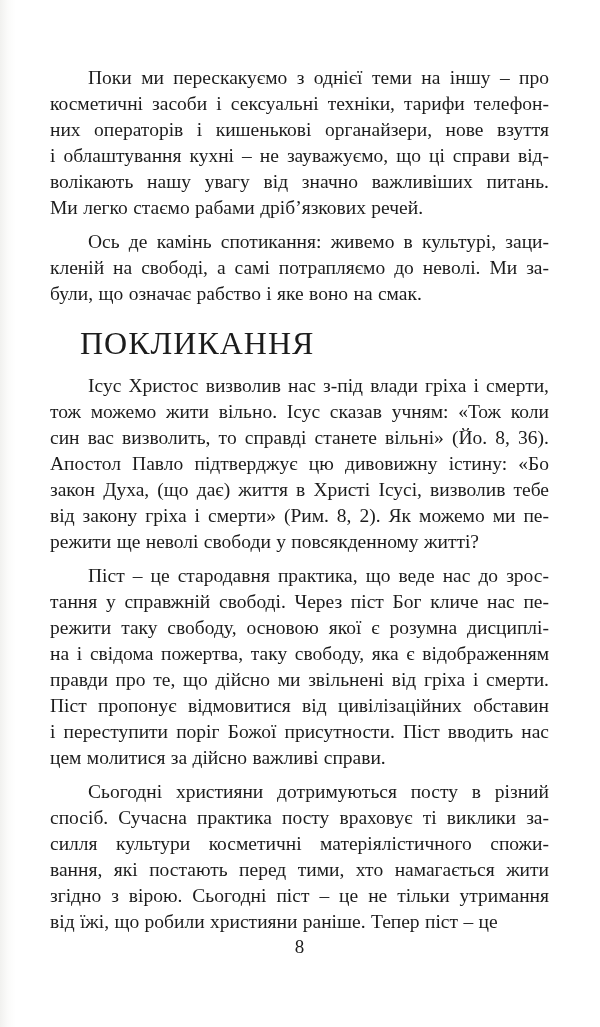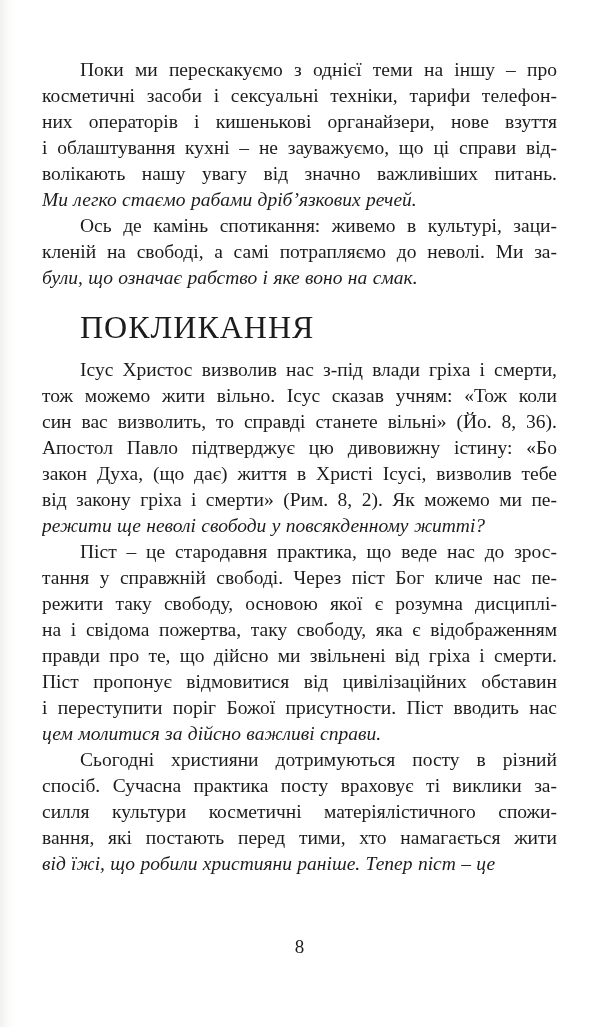--- a/index.html
+++ b/index.html
@@ -16,38 +16,37 @@
     color: #1c1c1c;
     overflow: hidden;
   }
   .text-block {
     position: absolute;
     left: 42px;
     top: 57px;
     width: 515px;
   }
   .paragraph {
-    margin: 0;
+    margin: 8px;
     padding: 0;
   }
   .line {
     font-size: 19.5px;
     line-height: 26px;
     height: 26px;
     overflow: hidden;
     text-align: justify;
     text-align-last: justify;
     word-spacing: 0.5px;
   }
   .line.first {
     text-indent: 38px;
   }
   .line.last {
     text-align-last: left;
-    font-style: italic;
   }
   .heading {
     font-size: 32px;
     line-height: 30px;
     font-weight: normal;
     letter-spacing: 1px;
     padding-left: 38px;
     margin: 21px 0 15px 0;
   }
   .page-number {
@@ -96,17 +95,18 @@
         <div class="line">правди про те, що дійсно ми звільнені від гріха і смерти.</div>
         <div class="line">Піст пропонує відмовитися від цивілізаційних обставин</div>
         <div class="line">і переступити поріг Божої присутности. Піст вводить нас</div>
         <div class="line last">цем молитися за дійсно важливі справи.</div>
       </div>
       <div class="paragraph">
         <div class="line first">Сьогодні християни дотримуються посту в різний</div>
         <div class="line">спосіб. Сучасна практика посту враховує ті виклики за-</div>
         <div class="line">силля культури косметичні матеріялістичного спожи-</div>
         <div class="line">вання, які постають перед тими, хто намагається жити</div>
+        <div class="line">згідно з вірою. Сьогодні піст – це не тільки утримання</div>
         <div class="line last">від їжі, що робили християни раніше. Тепер піст – це</div>
       </div>
     </div>
   <div class="page-number">8</div>
 </div>
 
 </body></html>

